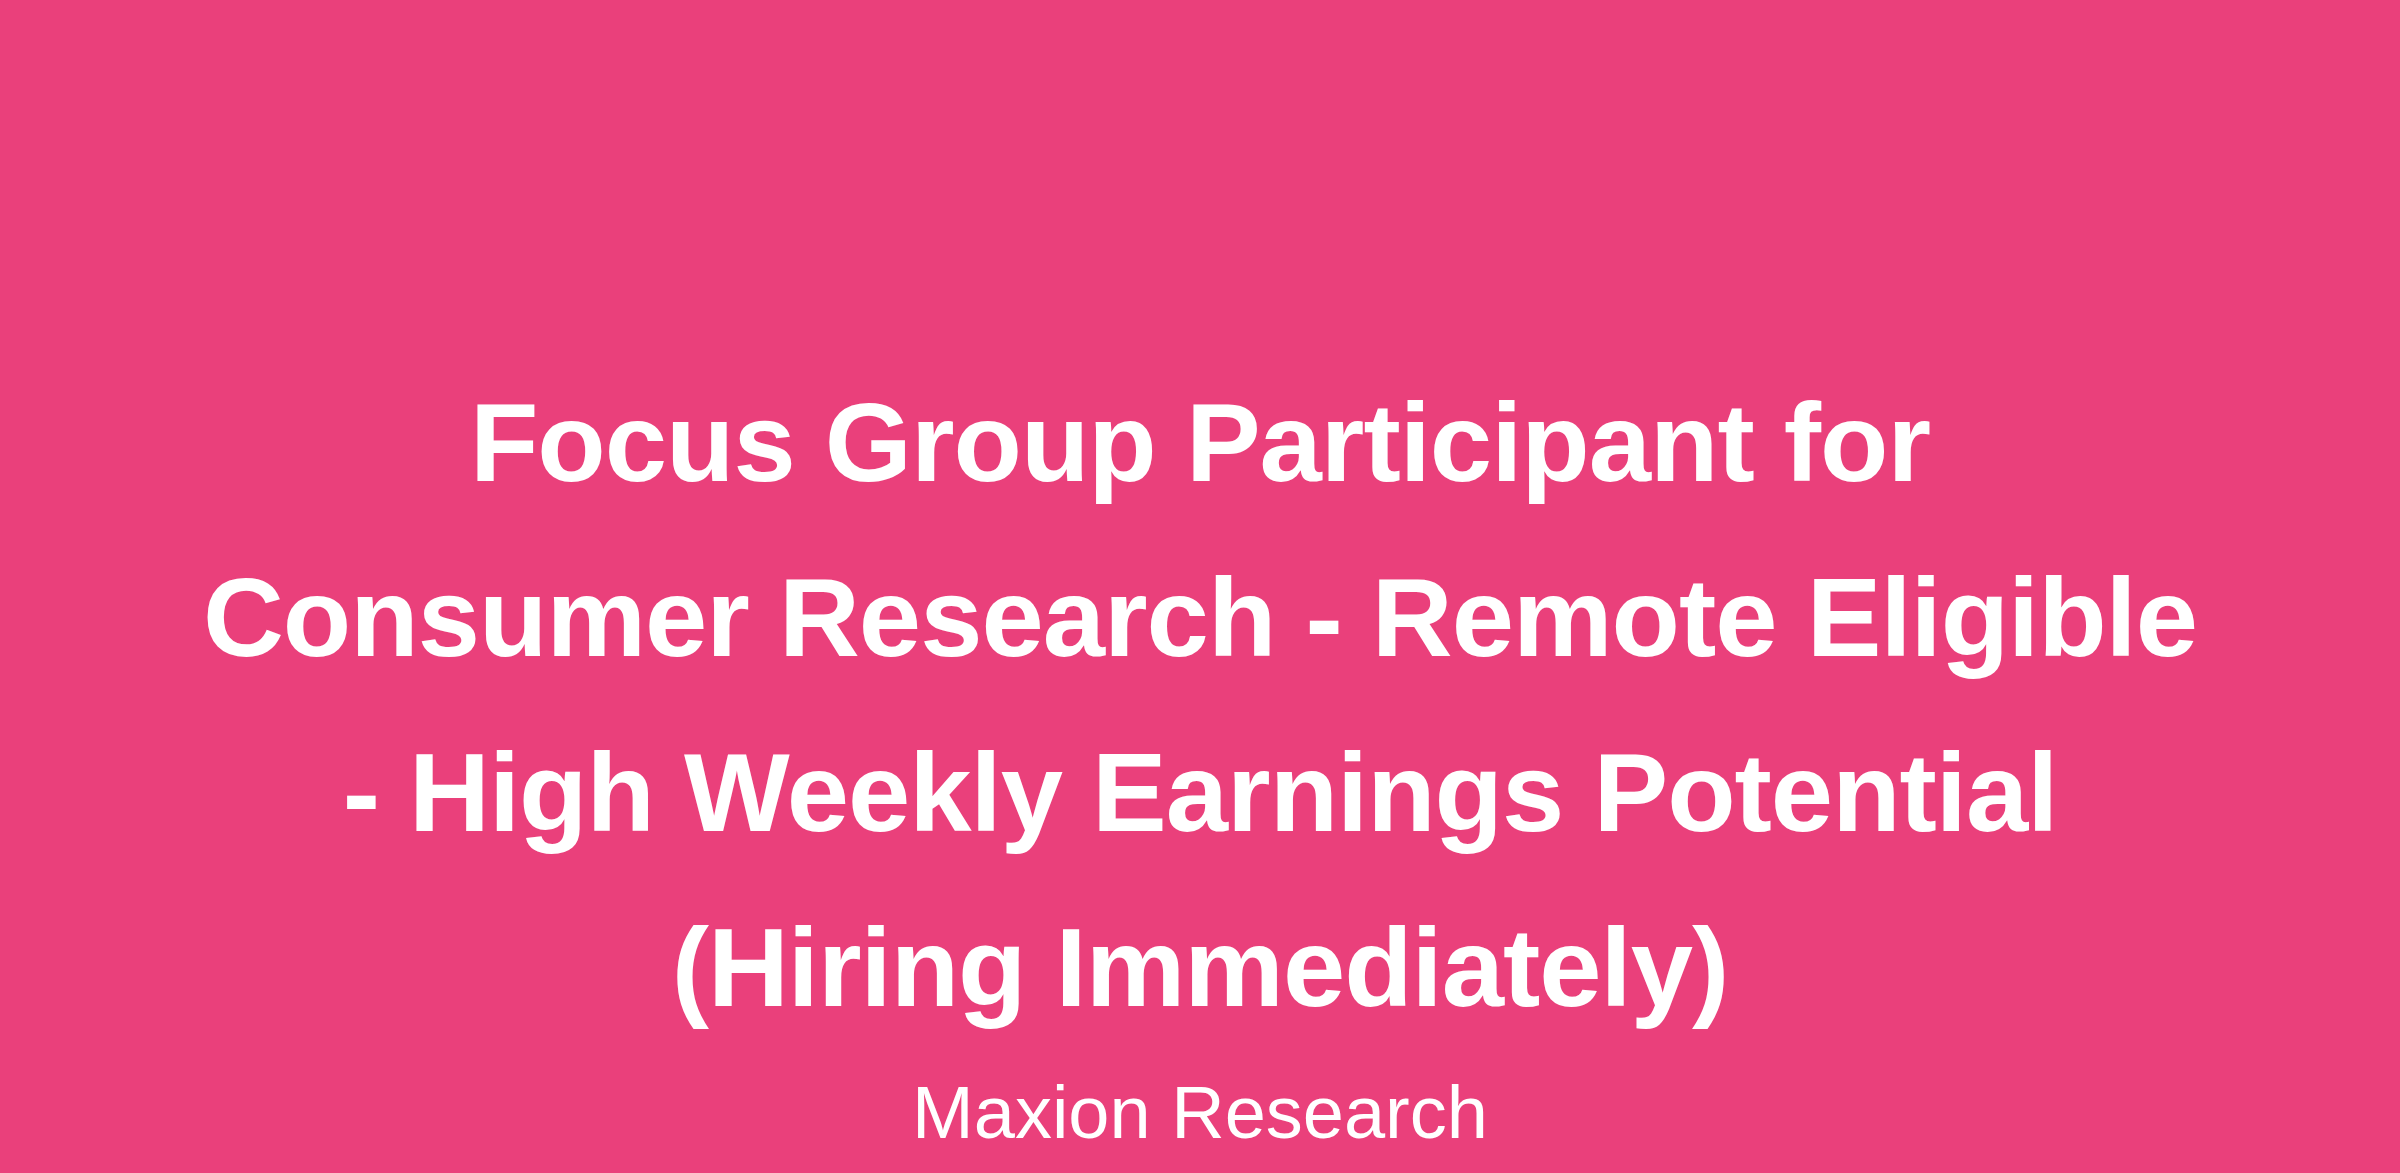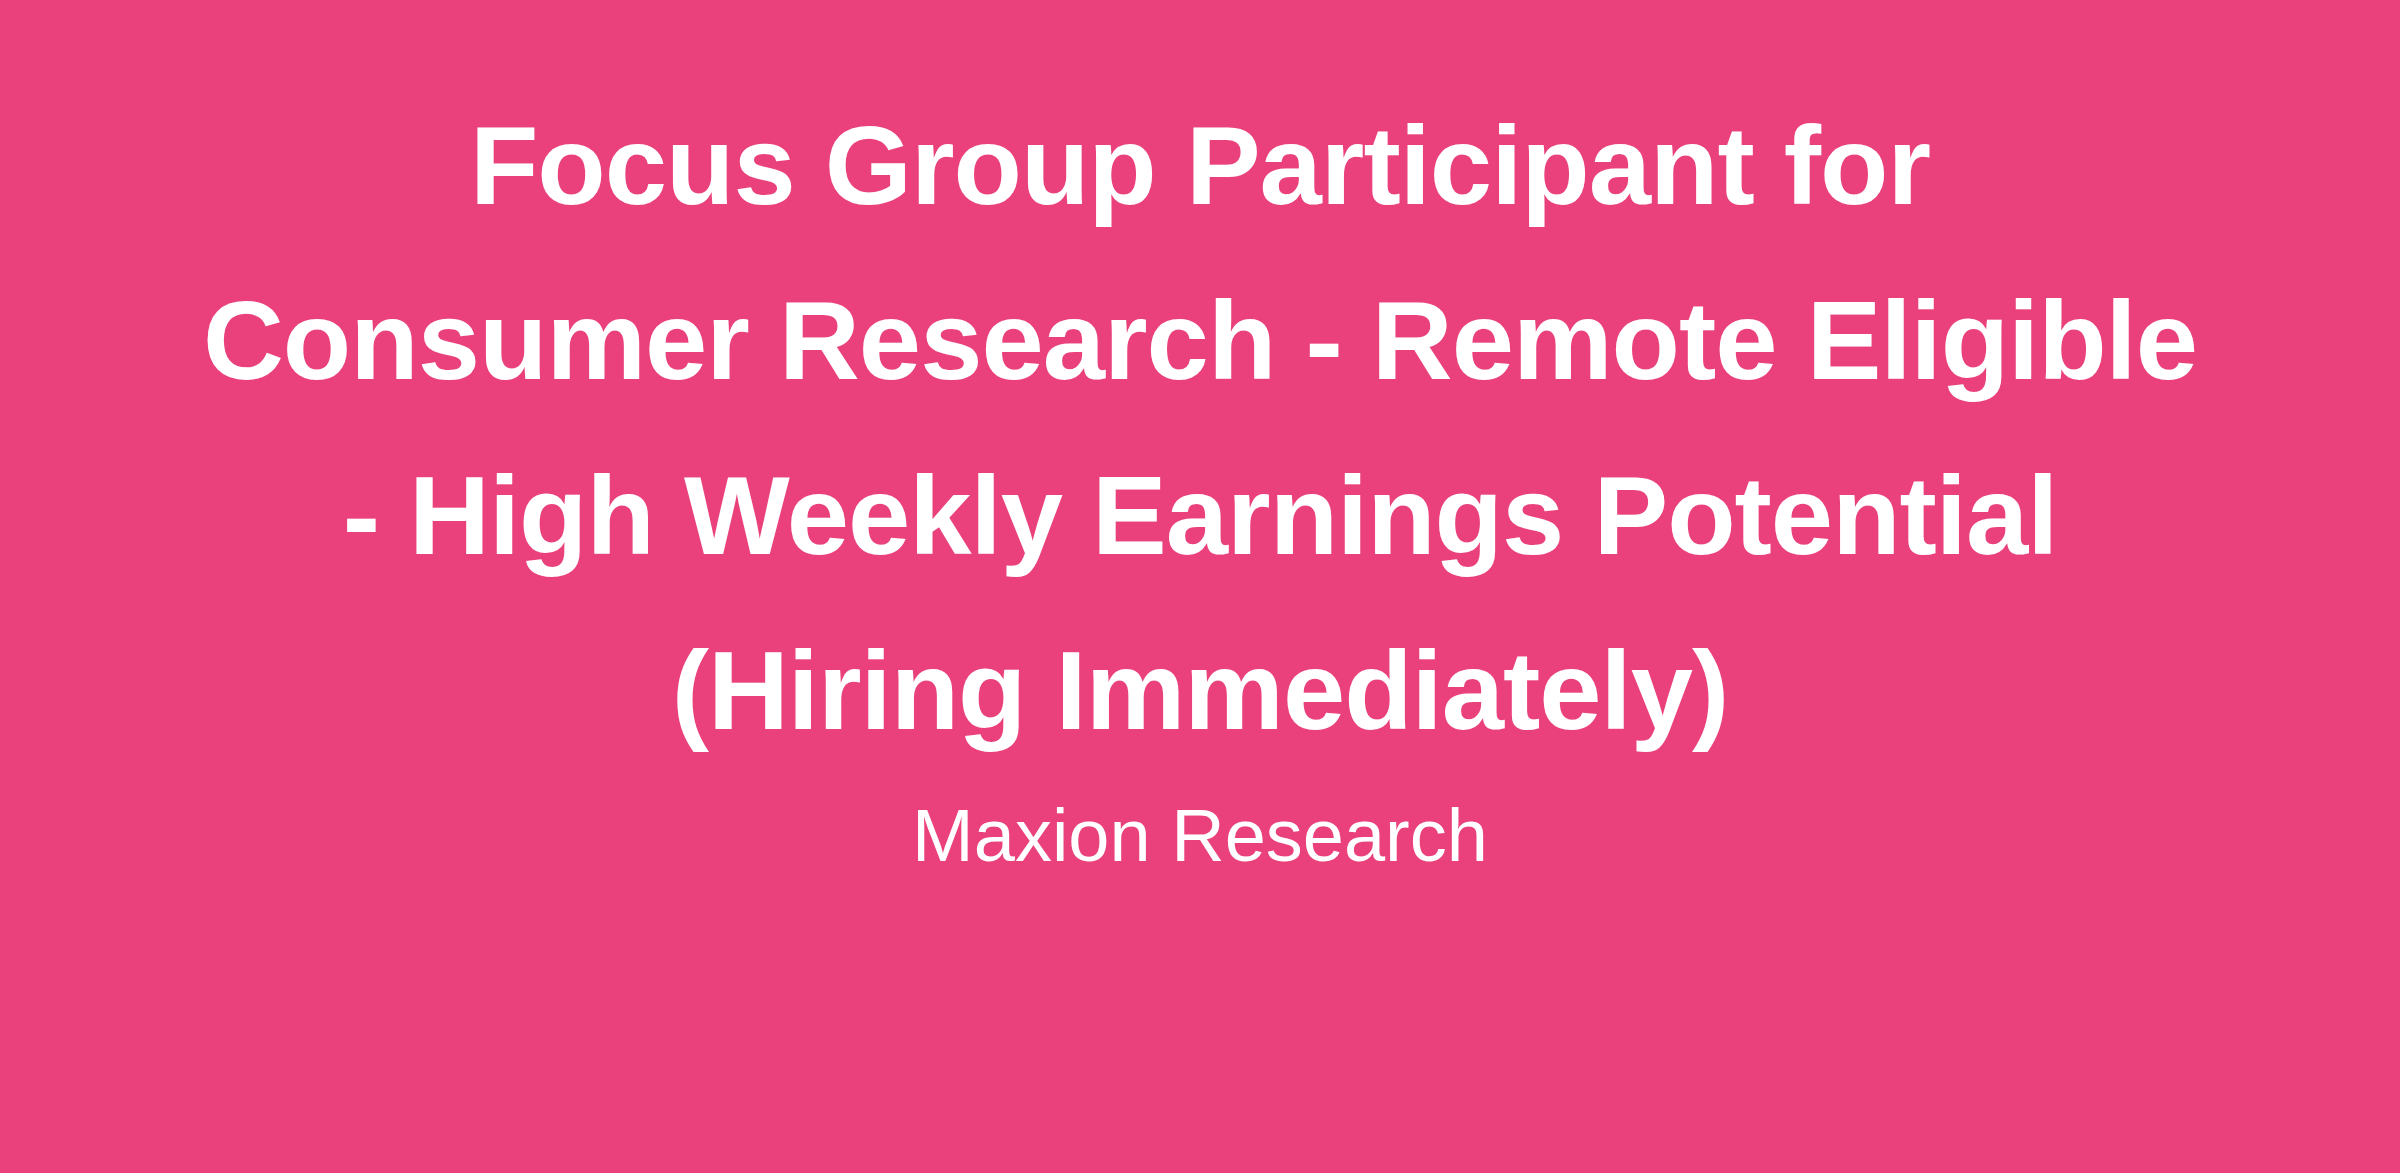--- a/index.html
+++ b/index.html
@@ -15,41 +15,41 @@
   }
 
   .job-card {
     box-sizing: border-box;
     width: 2400px;
     height: 1173px;
     background: #ea407b;
     display: flex;
     flex-direction: column;
     align-items: center;
-    justify-content: flex-start;
+    justify-content: flex-end;
     padding: 78px 150px 0 150px;
     text-align: center;
   }
 
   .job-title {
     margin: 0;
     padding: 0;
     color: #ffffff;
     font-family: "Liberation Sans", sans-serif;
     font-weight: 700;
     font-size: 112px;
     line-height: 175px;
     letter-spacing: -1px;
     max-width: 2000px;
     text-align: center;
     word-wrap: break-word;
   }
 
   .job-company {
-    margin: 4px;
+    margin: 12px;
     padding: 0;
     margin-top: 10px;
     color: #ffffff;
     font-family: "Liberation Sans", sans-serif;
     font-weight: 400;
     font-size: 74px;
     line-height: 96px;
     letter-spacing: 0px;
     text-align: center;
   }

